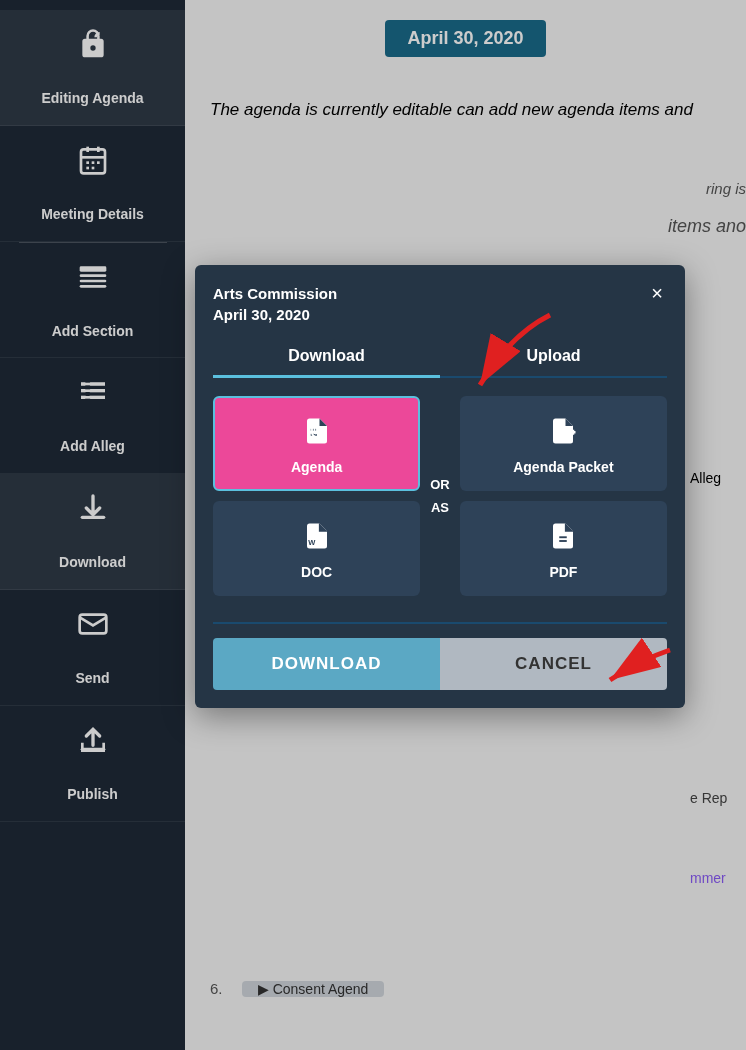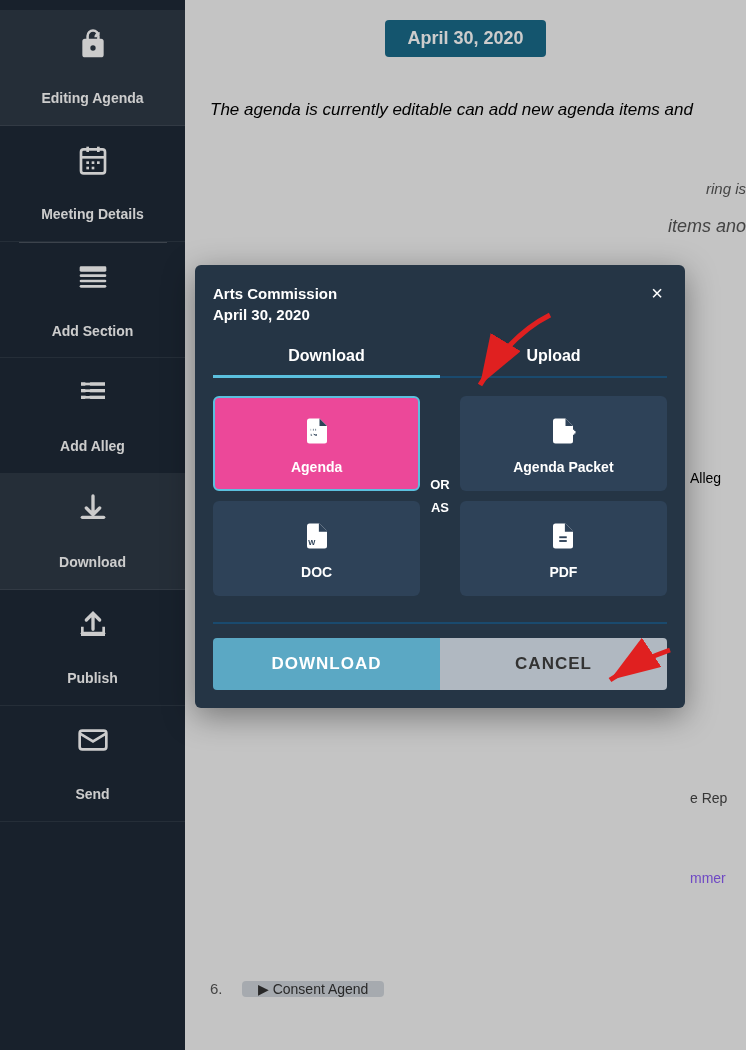--- a/index.html
+++ b/index.html
@@ -343,33 +343,33 @@
   <div class="sidebar-item active">
     <svg class="sidebar-svg" viewBox="0 0 24 24">
       <path d="M12 3v13M7 12l5 5 5-5" stroke="white" stroke-width="2.5" fill="none" stroke-linecap="round"></path>
       <path d="M4 19h16" stroke="white" stroke-width="2.5" stroke-linecap="round"></path>
     </svg>
     <span class="sidebar-label">Download</span>
   </div>
 
   <div class="sidebar-item">
     <svg class="sidebar-svg" viewBox="0 0 24 24">
+      <rect x="2" y="5" width="20" height="14" rx="2" fill="none" stroke="white" stroke-width="2"></rect>
+      <polyline points="2,7 12,13 22,7" fill="none" stroke="white" stroke-width="2"></polyline>
+    </svg>
+    <span class="sidebar-label">Send</span>
+  </div>
+
+  <div class="sidebar-item">
+    <svg class="sidebar-svg" viewBox="0 0 24 24">
       <path d="M12 16V4M7 9l5-5 5 5" stroke="white" stroke-width="2.5" fill="none" stroke-linecap="round"></path>
       <path d="M4 19h16" stroke="white" stroke-width="2.5" stroke-linecap="round"></path>
       <path d="M4 14v6h16v-6" stroke="white" stroke-width="2" fill="none"></path>
     </svg>
     <span class="sidebar-label">Publish</span>
-  </div>
-
-  <div class="sidebar-item">
-    <svg class="sidebar-svg" viewBox="0 0 24 24">
-      <rect x="2" y="5" width="20" height="14" rx="2" fill="none" stroke="white" stroke-width="2"></rect>
-      <polyline points="2,7 12,13 22,7" fill="none" stroke="white" stroke-width="2"></polyline>
-    </svg>
-    <span class="sidebar-label">Send</span>
   </div>
 </div>
 
 <div class="main-content">
   <div style="text-align:center; margin-bottom:20px;">
     <div class="date-badge">April 30, 2020</div>
   </div>
 
   <div class="editable-notice">
     <span>The agenda is currently editable

